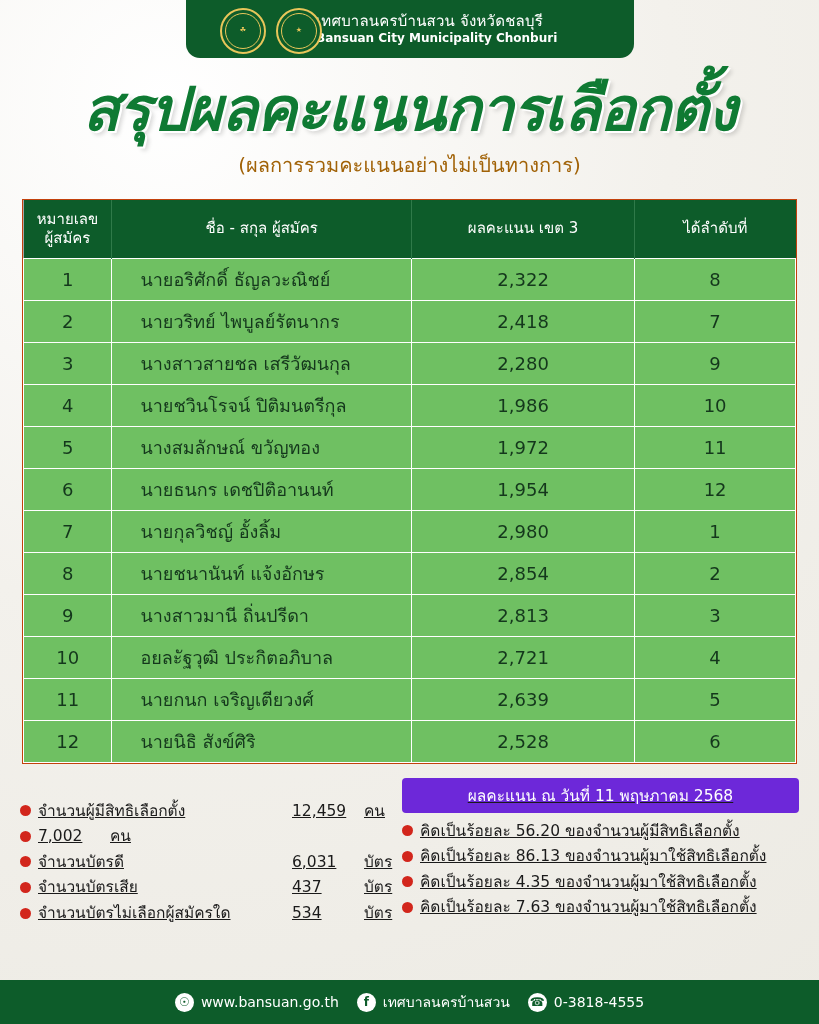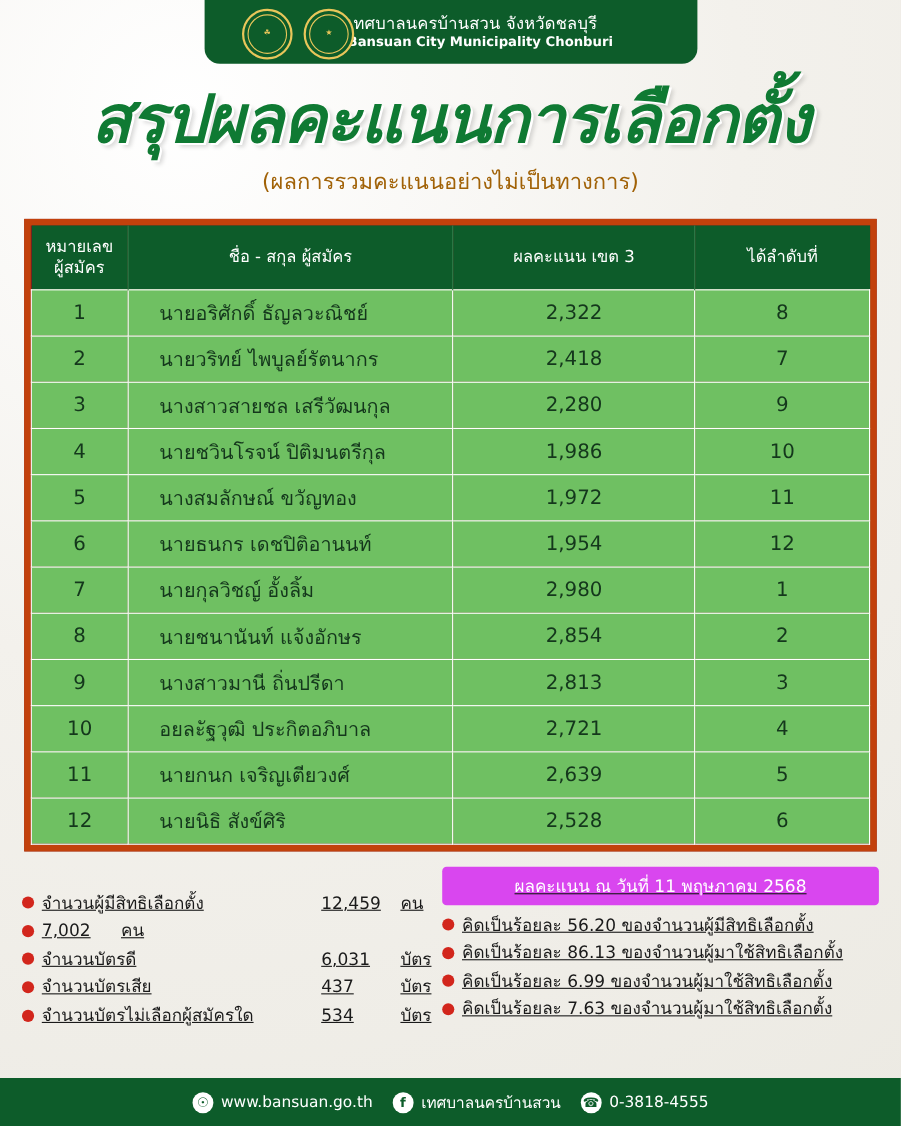--- a/index.html
+++ b/index.html
@@ -134,22 +134,22 @@
     background: #ffffff;
     border: 1px solid #e0e0e0;
   }
   .ballot .flag .r1, .ballot .flag .r3 { height: 4px; background:#d2261c; }
   .ballot .flag .r2 { height: 8px; background:#1c3f94; }
   .ballot .flag .w { height: 2px; background:#fff; }
 
   
   .table-wrap {
     margin: 18px 22px 0 22px;
-    border: 6px solid #c2410c;
-    background: #7f1d1d;
+    border: 1px solid #c2410c;
+    background: #a3a3a3;
   }
   table {
     width: 100%;
     border-collapse: collapse;
     font-size: 18px;
   }
   thead th {
     background: #0d5c2a;
     color: #ffffff;
     font-weight: normal;
@@ -196,21 +196,21 @@
     width: 11px; height: 11px;
     border-radius: 50%;
     background: #d2261c;
     margin-right: 7px;
     flex: none;
   }
   .stat-label { flex: 1; }
   .stat-value { width: 72px; text-align: left; padding-right: 8px; }
   .stat-unit { width: 38px; }
   .date-banner {
-    background: #d946ef;
+    background: #6d28d9;
     color: #ffffff;
     text-align: center;
     font-size: 15.5px;
     padding: 5px 6px;
     border-radius: 4px;
     margin-bottom: 9px;
   }
   .pct-row {
     display: flex;
     align-items: center;
@@ -393,21 +393,21 @@
         <div class="pct-row">
           <span class="bullet"></span>
           <span>คิดเป็นร้อยละ 56.20  ของจำนวนผู้มีสิทธิเลือกตั้ง</span>
         </div>
         <div class="pct-row">
           <span class="bullet"></span>
           <span>คิดเป็นร้อยละ 86.13  ของจำนวนผู้มาใช้สิทธิเลือกตั้ง</span>
         </div>
         <div class="pct-row">
           <span class="bullet"></span>
-          <span>คิดเป็นร้อยละ 6.99  ของจำนวนผู้มาใช้สิทธิเลือกตั้ง</span>
+          <span>คิดเป็นร้อยละ 4.35  ของจำนวนผู้มาใช้สิทธิเลือกตั้ง</span>
         </div>
         <div class="pct-row">
           <span class="bullet"></span>
           <span>คิดเป็นร้อยละ 7.63  ของจำนวนผู้มาใช้สิทธิเลือกตั้ง</span>
         </div>
       </div>
   </div>
 </div>
 
 <div class="footer">

